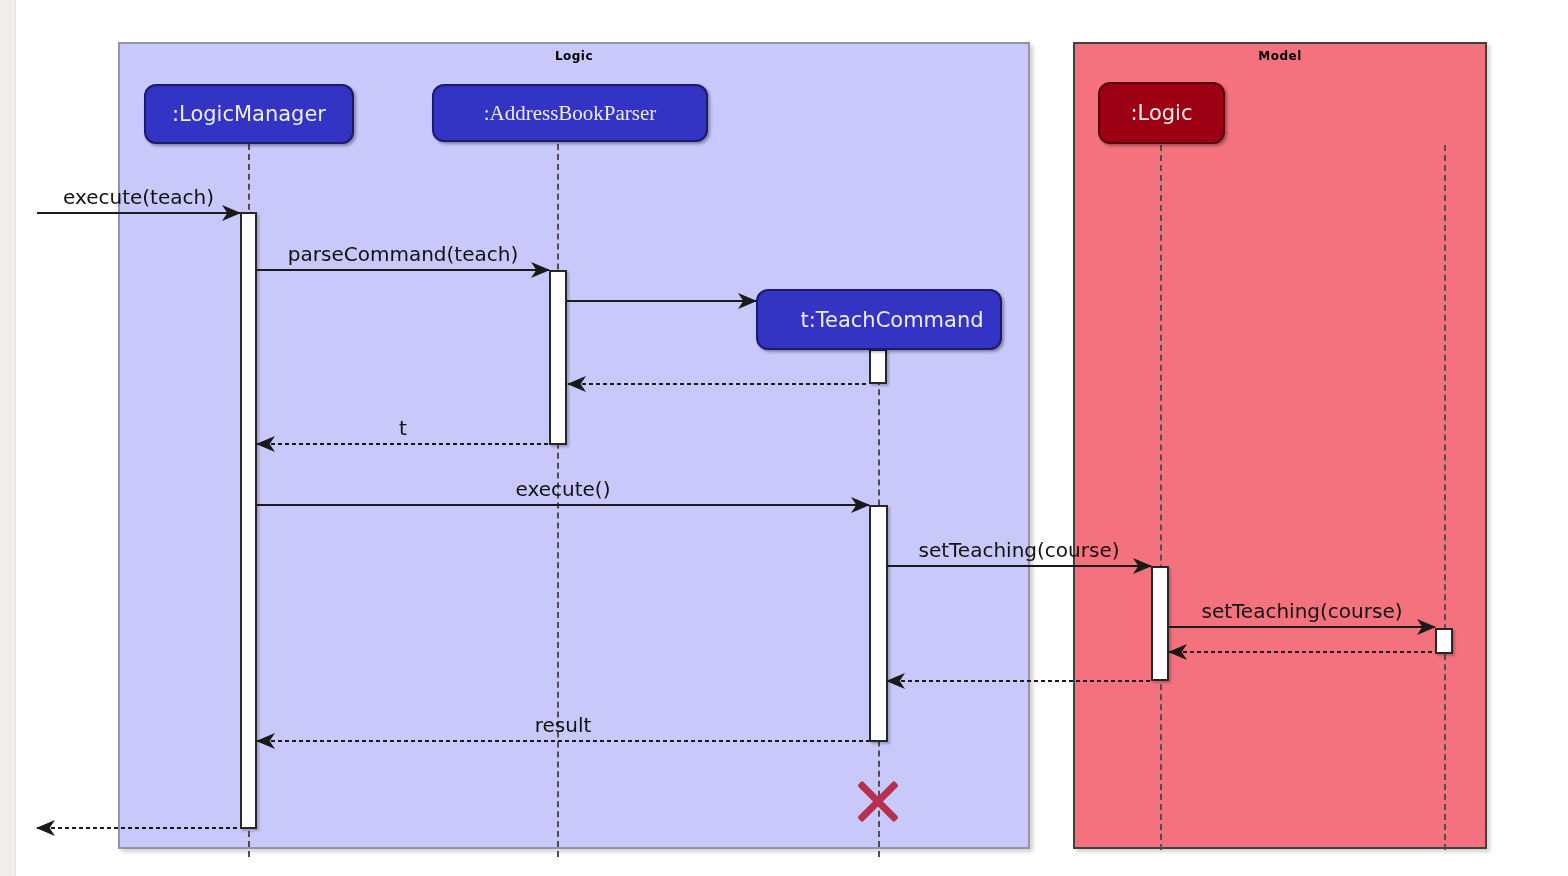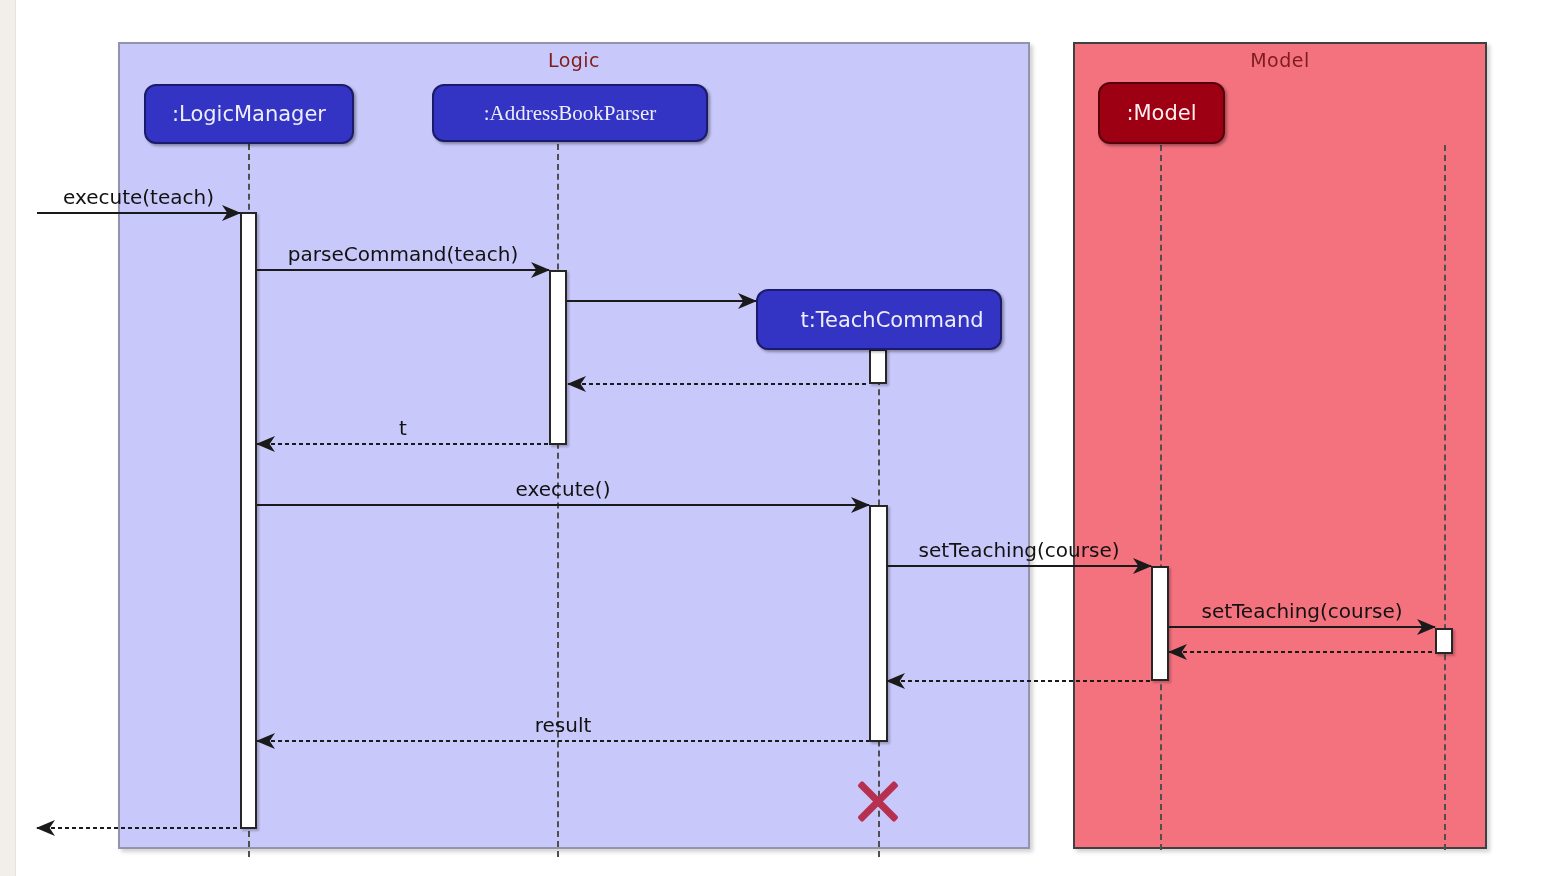--- a/index.html
+++ b/index.html
@@ -5,21 +5,21 @@
   html,body{margin:0;padding:0;background:#ffffff;}
   .canvas{
     position:relative;width:1568px;height:876px;background:#ffffff;overflow:hidden;
     font-family:"DejaVu Sans","Liberation Sans",sans-serif;
   }
   .left-strip{position:absolute;left:0;top:0;width:15px;height:876px;background:#F1EFEA;border-right:1px solid #E7E4DE;z-index:1;}
   
   .frame{position:absolute;box-sizing:border-box;z-index:0;box-shadow:3px 3px 4px rgba(0,0,0,.18);}
   .frame.logic{left:118px;top:42px;width:912px;height:807px;background:#C8C8FA;border:2px solid #9393AC;}
   .frame.model{left:1073px;top:42px;width:414px;height:807px;background:#F4717E;border:2px solid #404040;}
-  .frame-title{position:absolute;top:5px;left:0;right:0;text-align:center;font-size:19px;font-weight:normal;color:#7f1d1d;letter-spacing:.5px;}
+  .frame-title{position:absolute;top:5px;left:0;right:0;text-align:center;font-size:12px;font-weight:bold;color:#000000;letter-spacing:.5px;}
   
   .ll{position:absolute;width:0;border-left:2px dashed #4F4F4F;z-index:2;}
   
   .act{position:absolute;box-sizing:border-box;background:#ffffff;border:2px solid #262626;z-index:3;box-shadow:2px 2px 2px rgba(0,0,0,.22);}
   
   .pbox{position:absolute;box-sizing:border-box;display:flex;align-items:center;justify-content:center;
         font-size:21px;border-radius:12px;z-index:5;box-shadow:2px 2px 3px rgba(0,0,0,.35);}
   .pbox.blue{background:#3333C4;border:2px solid #1B1B6A;color:#EDEDFC;}
   .pbox.red{background:#9D0012;border:2px solid #570009;color:#FFEFF0;}
   
@@ -126,17 +126,17 @@
   </div>
 
   <div class="msg dashed" style="left:37px;top:828px;width:203px;">
     <div class="line"></div>
     <div class="head l"></div>
   </div>
 
   <div class="pbox blue" style="left:144px;top:84px;width:210px;height:60px;">:LogicManager</div>
   <div class="pbox blue" style="left:432px;top:84px;width:276px;height:58px;font-family:Liberation Serif, serif;">:AddressBookParser</div>
   <div class="pbox blue" style="left:756px;top:289px;width:246px;height:61px;padding-left:26px;">t:TeachCommand</div>
-  <div class="pbox red" style="left:1098px;top:82px;width:127px;height:62px;">:Model</div>
+  <div class="pbox red" style="left:1098px;top:82px;width:127px;height:62px;">:Logic</div>
 
   <div class="destroy"></div>
 
 </div>
 
 </body></html>

